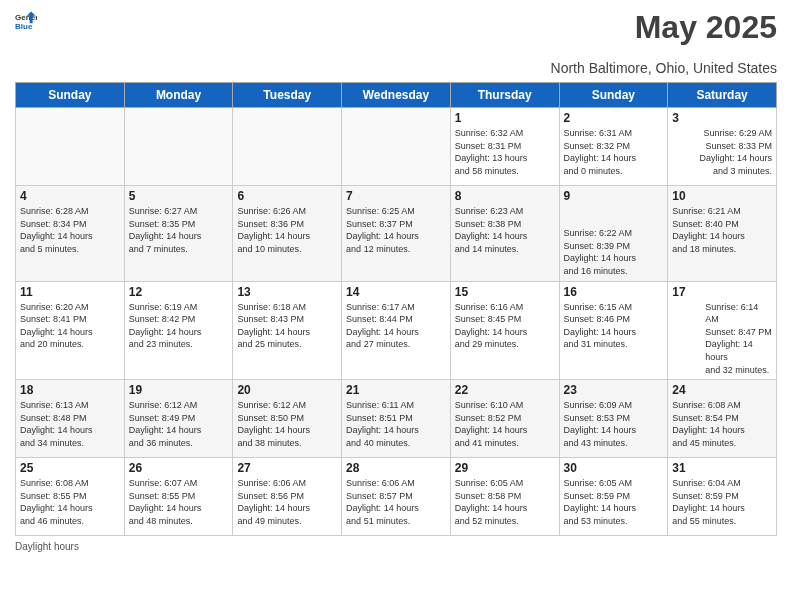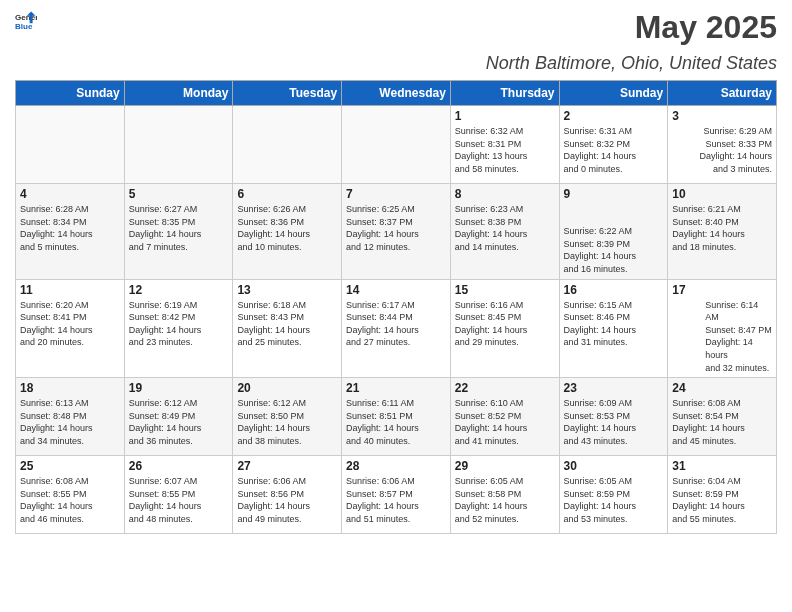--- a/index.html
+++ b/index.html
@@ -32,37 +32,36 @@
     .title-block {
       text-align: right;
     }
     .main-title {
       font-size: 32px;
       font-weight: bold;
       color: #404040;
       line-height: 1.1;
     }
     .subtitle {
-      font-size: 18px;
+      font-size: 14px;
       color: #444;
-      margin-top: 8px;
-      font-style: italic;
+      margin-top: 15px;
     }
     table {
       width: 100%;
       border-collapse: collapse;
       table-layout: fixed;
     }
     thead tr th {
       background-color: #1565c0;
       color: #fff;
       font-size: 12px;
       font-weight: bold;
       padding: 5px 4px;
-      text-align: right;
+      text-align: center;
       border: 1px solid #aaa;
     }
     tbody tr td {
       vertical-align: top;
       border: 1px solid #ccc;
       padding: 3px 4px;
       font-size: 9.5px;
       color: #222;
       height: 78px;
       background: #fff;
@@ -350,13 +349,16 @@
             <span class="day-number">31</span>
             <div class="day-info" style="white-space: pre-line;">Sunrise: 6:04 AM
 Sunset: 8:59 PM
 Daylight: 14 hours
 and 55 minutes.</div>
           </td>
         </tr>
       </tbody>
   </table>
 
+  <div class="footer">
+    <span>Daylight hours</span>
+  </div>
 </div>
 
 </body></html>

